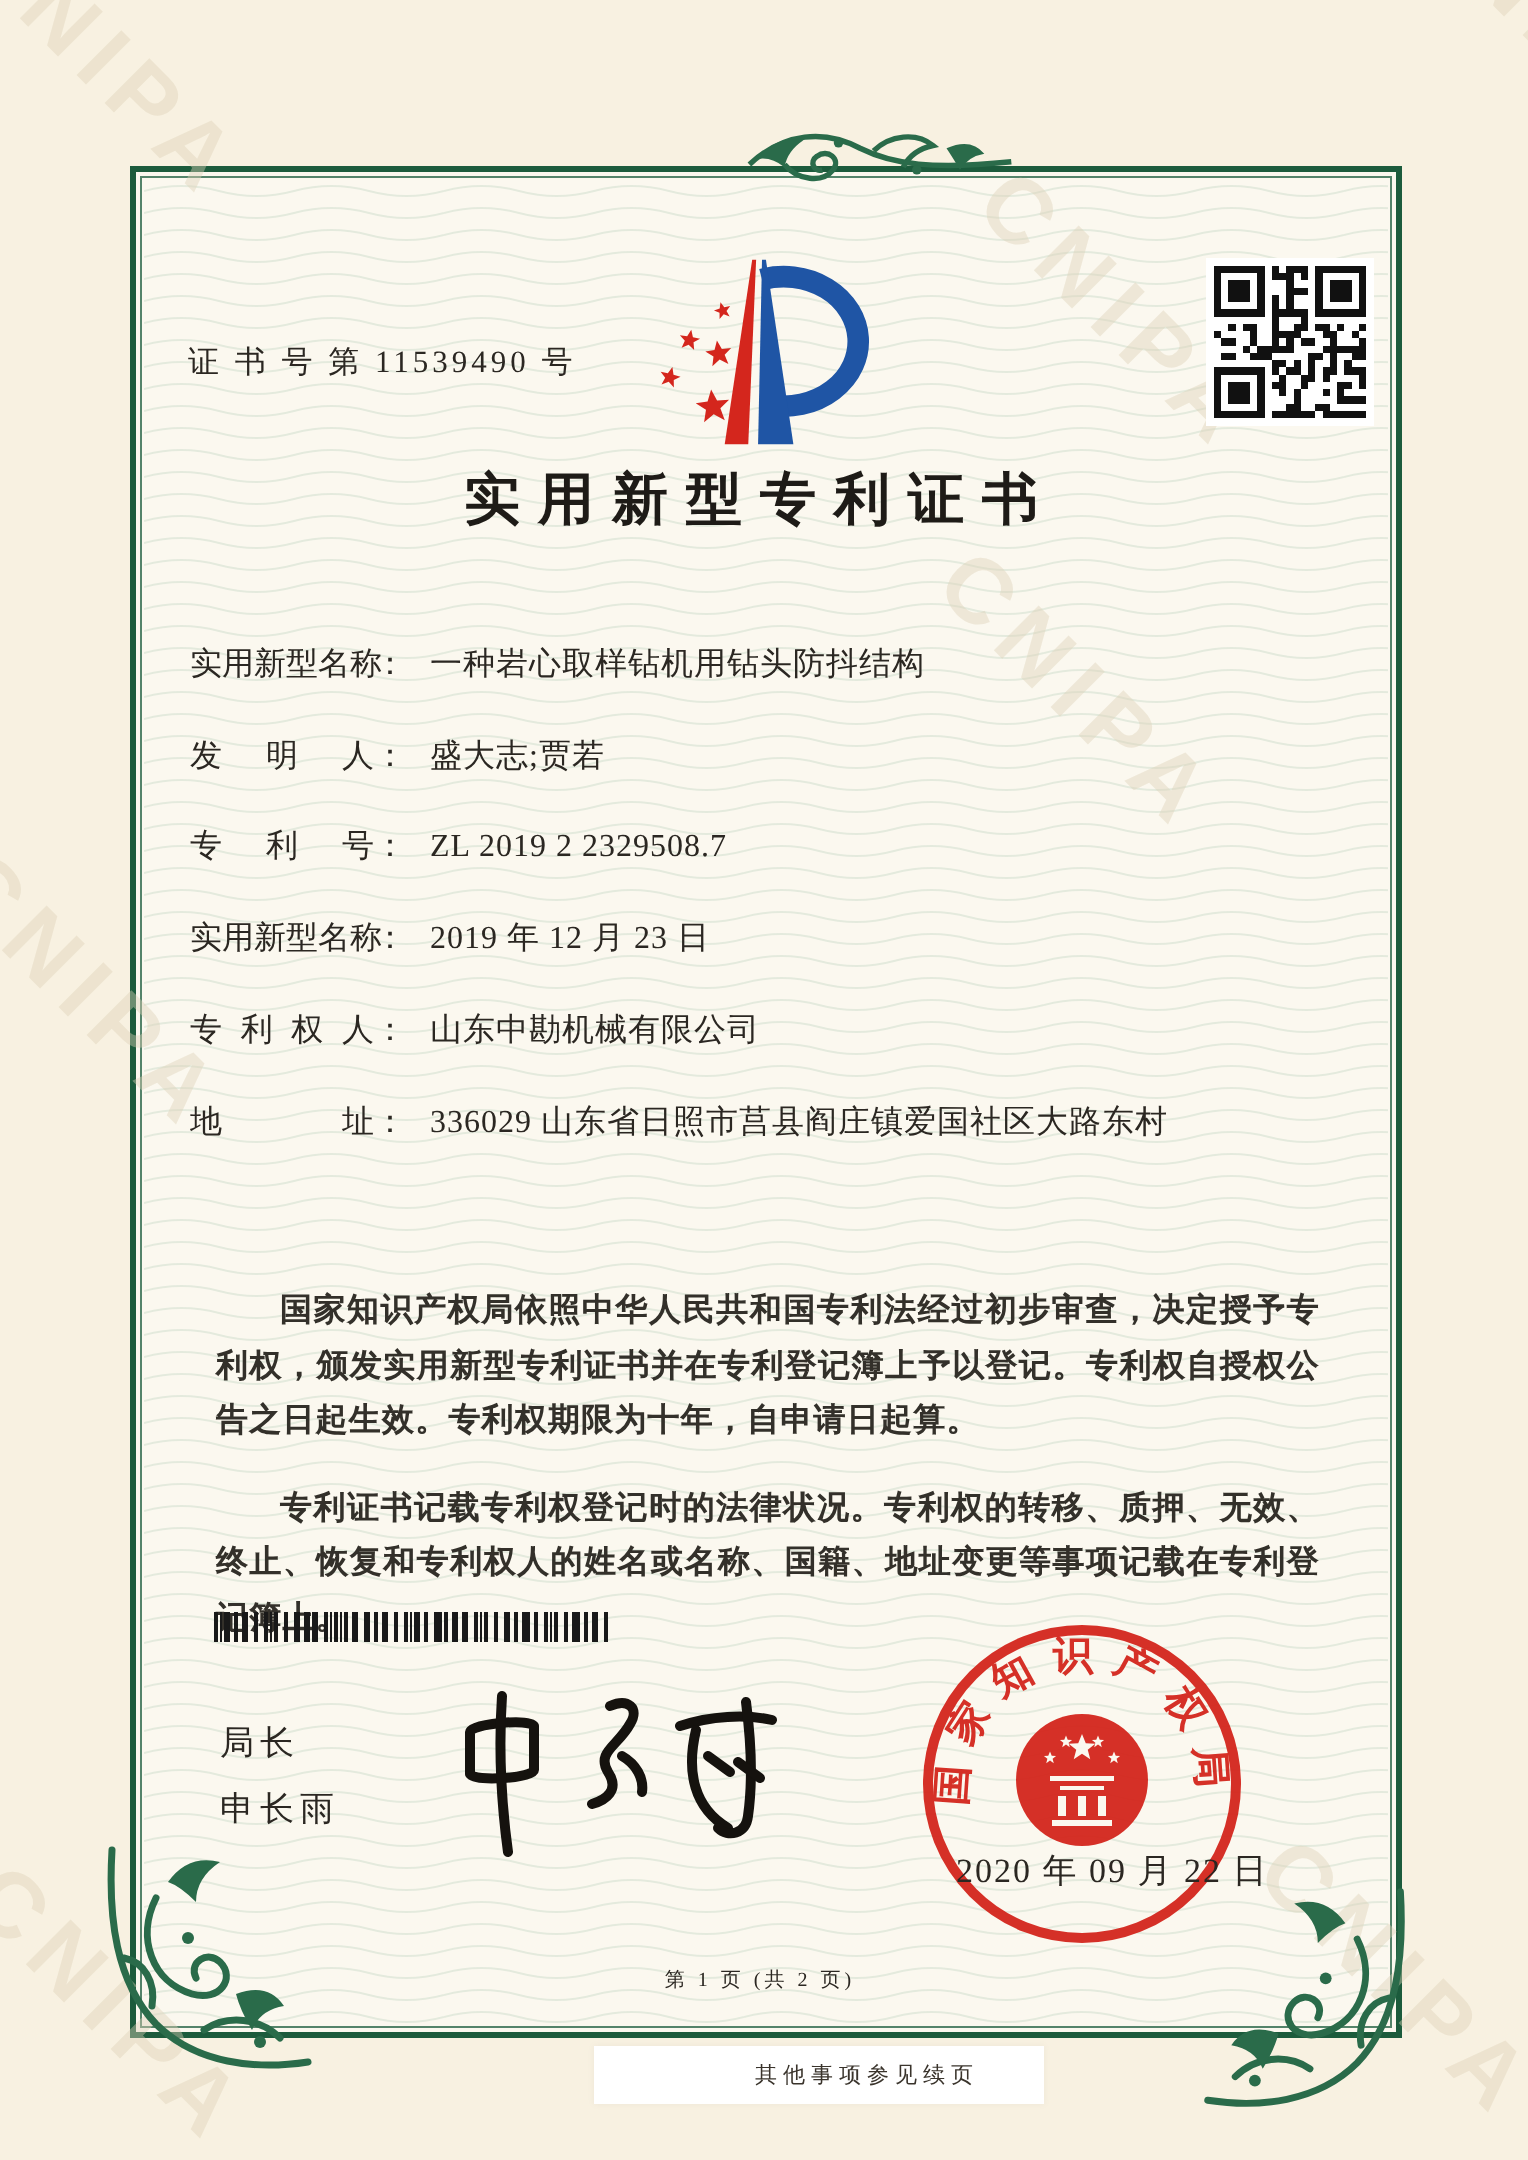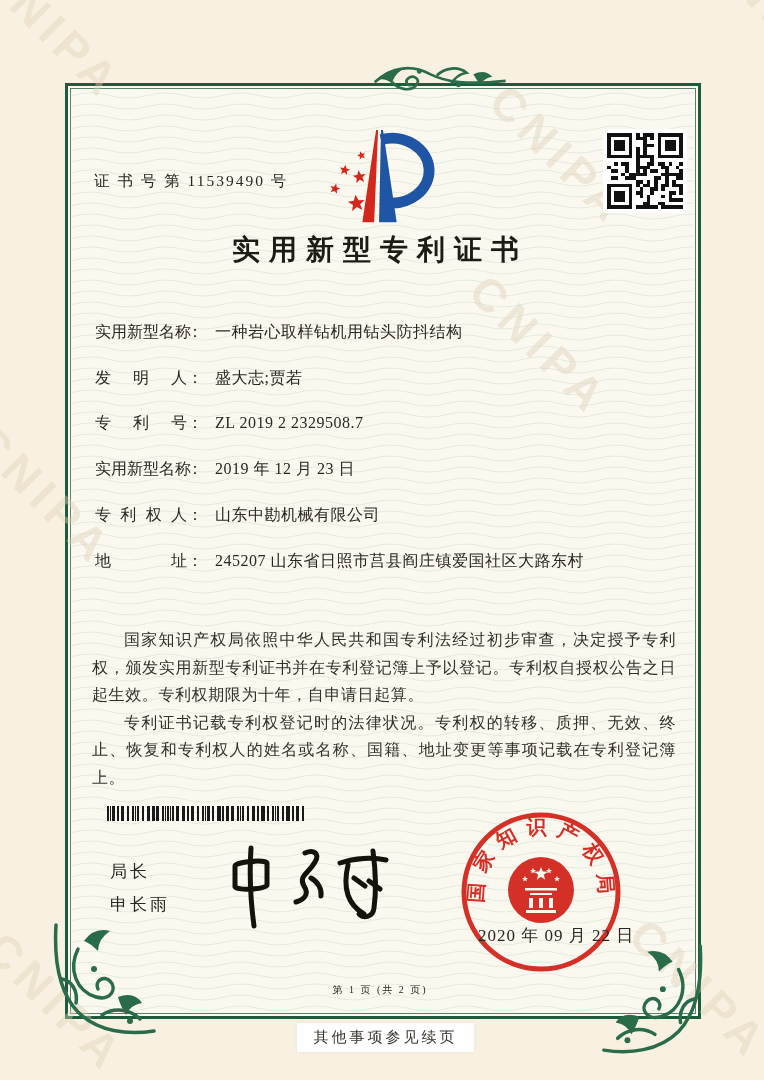--- a/index.html
+++ b/index.html
@@ -30,41 +30,41 @@
   .row{position:absolute;left:95px;font-size:16px;white-space:nowrap;}
   .lbl{display:inline-block;width:92px;text-align:justify;text-align-last:justify;
        vertical-align:bottom;}
   .lbl2{display:inline-block;width:106px;text-align:justify;text-align-last:justify;
         vertical-align:bottom;}
   .val{margin-left:12px;letter-spacing:0.5px;}
   .col2{position:absolute;left:287px;top:0;}
 
   .paras{position:absolute;left:92px;top:626px;width:584px;font-size:16px;
          line-height:27.5px;text-align:justify;letter-spacing:0.6px;color:#33302a;}
-  .paras p{margin:0;text-indent:2em;}
+  .paras p{margin:16px;text-indent:2em;font-weight:bold;}
 
   .barcode{position:absolute;left:107px;top:806px;width:197px;height:15px;
      background-image:
        repeating-linear-gradient(90deg,#191919 0 2px,rgba(0,0,0,0) 2px 5px),
        repeating-linear-gradient(90deg,#191919 0 1px,rgba(0,0,0,0) 1px 7px),
        repeating-linear-gradient(90deg,rgba(0,0,0,0) 0 3px,#191919 3px 4px,rgba(0,0,0,0) 4px 11px);}
 
   .signer-title{position:absolute;left:110px;top:860px;font-size:17px;letter-spacing:3px;}
   .signer-name{position:absolute;left:110px;top:893px;font-size:17px;letter-spacing:3px;}
   .signature{position:absolute;left:213px;top:838px;width:190px;height:95px;}
 
   .seal{position:absolute;left:455px;top:806px;width:172px;height:172px;opacity:.95;}
   .seal-date{position:absolute;left:478px;top:924px;font-size:17px;letter-spacing:1px;
              color:#2b2722;white-space:nowrap;}
 
   .page-info{position:absolute;left:65px;top:983px;width:630px;text-align:center;
              font-size:10px;letter-spacing:2px;}
   .footer-note{position:absolute;left:297px;top:1023px;width:177px;height:29px;
                background:#ffffff;display:flex;align-items:center;justify-content:center;
-               font-size:15px;letter-spacing:3px;color:#3a342c;box-shadow:0 0 4px rgba(0,0,0,.05);}
+               font-size:11px;letter-spacing:3px;color:#3a342c;box-shadow:0 0 4px rgba(0,0,0,.05);padding-left:48px;}
 
   .orn{position:absolute;z-index:3;pointer-events:none;}
 </style>
 </head>
 <body>
 
 <div class="page">
 
   <div class="frame">
     <svg class="waves" xmlns="http://www.w3.org/2000/svg">
@@ -252,21 +252,21 @@
     <div class="row" style="top:413px">
       <span class="lbl">专利号</span><span>：</span><span class="val">ZL 2019 2 2329508.7</span>
     </div>
     <div class="row" style="top:459px">
       <span class="lbl">实用新型名称</span><span>：</span><span class="val">2019 年 12 月 23 日</span>
     </div>
     <div class="row" style="top:505px">
       <span class="lbl">专利权人</span><span>：</span><span class="val">山东中勘机械有限公司</span>
     </div>
     <div class="row" style="top:551px">
-      <span class="lbl">地址</span><span>：</span><span class="val">245207 山东省日照市莒县阎庄镇爱国社区大路东村</span>
+      <span class="lbl">地址</span><span>：</span><span class="val">336029 山东省日照市莒县阎庄镇爱国社区大路东村</span>
     </div>
 
 
     <div class="paras">
       <p>国家知识产权局依照中华人民共和国专利法经过初步审查，决定授予专利权，颁发实用新型专利证书并在专利登记簿上予以登记。专利权自授权公告之日起生效。专利权期限为十年，自申请日起算。</p>
       <p>专利证书记载专利权登记时的法律状况。专利权的转移、质押、无效、终止、恢复和专利权人的姓名或名称、国籍、地址变更等事项记载在专利登记簿上。</p>
     </div>
 
     <div class="barcode"></div>
 

